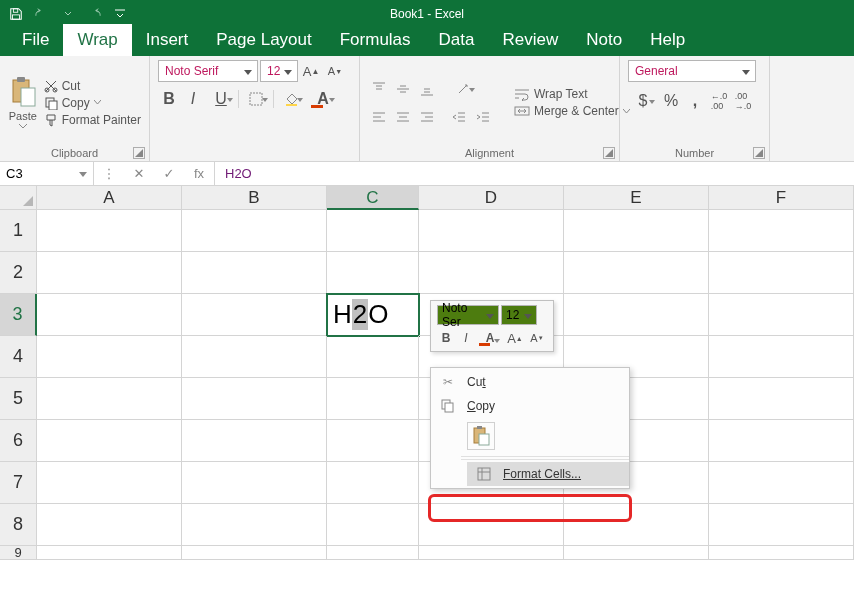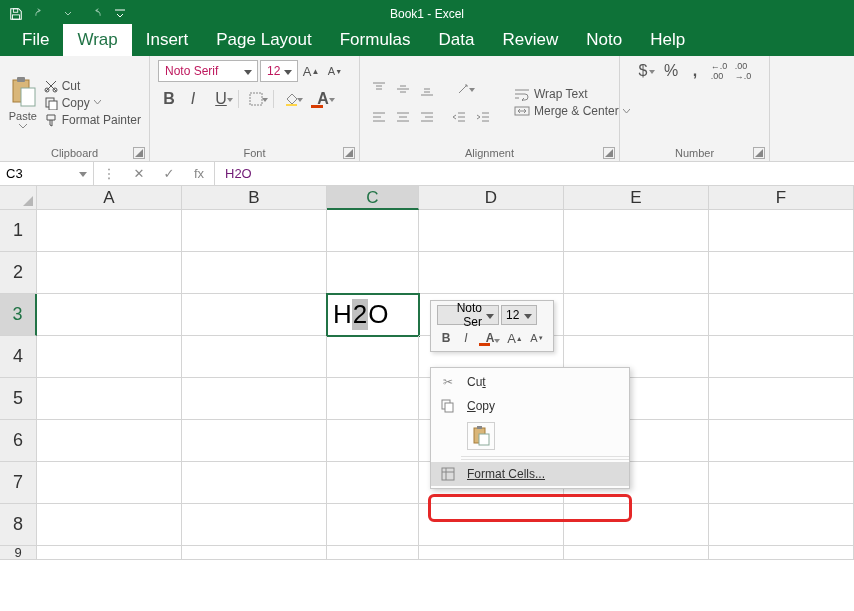--- a/index.html
+++ b/index.html
@@ -58,30 +58,30 @@
 .cell { flex: 0 0 145px; border-right: 1px solid #d4d4d4; border-bottom: 1px solid #d4d4d4; font-size: 26px; padding: 2px 6px; display:flex; align-items:center; position:relative; cursor: cell;}
 .cell.sel { outline: 2px solid #217346; outline-offset: -1px; }
 .sel-char { background: #c0c0c0; padding:0 1px;}
 
 
 .watermark { position: absolute; top: 180px; left: 50%; transform: translateX(-50%); font-size: 26px; color: rgba(80,130,100,0.5); font-weight: 400; pointer-events: none; letter-spacing:1px;}
 
 
 .mini-toolbar { position:absolute; top:300px; left:430px; background:#f7f7f7; border:1px solid #c0c0c0; box-shadow:2px 2px 4px rgba(0,0,0,0.15); padding:4px 6px; display:flex; flex-direction:column; gap:4px; font-size:12px;}
 .mini-toolbar .r { display:flex; gap:2px; align-items:center;}
-.mini-select { border:1px solid #b5b5b5; background:#e5e5e5; height:20px; padding:0 16px 0 4px; display:inline-flex; align-items:center; position:relative; cursor:pointer; font-size:12px;text-align:right;}
+.mini-select { border:1px solid #b5b5b5; background:#4d7c0f; height:20px; padding:0 16px 0 4px; display:inline-flex; align-items:center; position:relative; cursor:pointer; font-size:12px;}
 .mini-select::after{content:"";position:absolute;right:4px;top:8px;border-left:4px solid transparent;border-right:4px solid transparent;border-top:5px solid #555;}
 
 
 .context-menu { position:absolute; top:367px; left:430px; width:200px; background:#fcfcfc; border:1px solid #c6c6c6; box-shadow:2px 2px 6px rgba(0,0,0,0.2); font-size:12px; padding:2px 0;}
 .context-menu .mi { display:flex; align-items:center; gap:10px; padding:5px 10px 5px 8px; cursor:pointer; color:#333;}
 .context-menu .mi .ic { width:18px; display:flex; justify-content:center; color:#888;}
 .context-menu .sep-line { height:1px; background:#e0e0e0; margin:2px 0 2px 30px;}
 .context-menu .paste-icon { margin:4px 0 6px 36px; width:28px; height:28px; border:1px solid #d0d0d0; display:flex; align-items:center; justify-content:center; cursor:pointer;}
-.context-menu .mi.highlight { background:#dcdcdc; }
+.context-menu .mi.highlight { background:#dcdcdc;margin-left:36px; }
 .context-menu .mi.highlight .txt { text-decoration:underline; }
 .red-box { position:absolute; border:3px solid #e52727; border-radius:6px; pointer-events:none;}
 .accel { text-decoration: underline; }
 </style>
 </head>
 <body>
 
 <div class="title-bar">
   <div class="qat">
     <div class="qat-item">
@@ -198,21 +198,20 @@
               <path d="M3 7l5-5 5 5-5 5z" fill="none" stroke="#888"></path>
               <rect x="2" y="12" width="11" height="2" fill="#ffd54a"></rect>
             </svg>
           </span>
         <span class="ico-btn wdrop">
             <span style="color:#555;font-weight:bold">A</span>
             <span style="position:absolute;bottom:2px;left:3px;width:12px;height:3px;background:#d83b01"></span>
           </span>
       </div>
     </div>
-    <div class="group-label"><span>Font</span><span class="dialog-launcher"></span></div>
   </div>
 
   <div class="group" style="width:260px">
     <div class="group-body">
       <div class="col" style="gap:6px">
         <div class="btn-row">
           <span class="ico-btn">
               <svg width="14" height="14">
                 <path d="M1 1h12M4 4h6M4 7h6" stroke="#888"></path>
               </svg>
@@ -281,20 +280,21 @@
               <path d="M0 0l3.5 4L7 0" fill="none" stroke="#888"></path>
             </svg>
           </div>
       </div>
     </div>
     <div class="group-label"><span>Alignment</span><span class="dialog-launcher"></span></div>
   </div>
 
   <div class="group" style="width:150px">
     <div class="group-body" style="flex-direction:column;gap:8px">
+      <span class="select-box" style="width:128px">General</span>
       <div class="btn-row">
         <span class="ico-btn wdrop">$</span>
         <span class="ico-btn">%</span>
         <span class="ico-btn" style="font-weight:bold;font-size:16px">,</span>
         <span class="ico-btn" style="font-size:9px">←.0<br>.00</span>
         <span class="ico-btn" style="font-size:9px">.00<br>→.0</span>
       </div>
     </div>
     <div class="group-label"><span>Number</span><span class="dialog-launcher"></span></div>
   </div>

